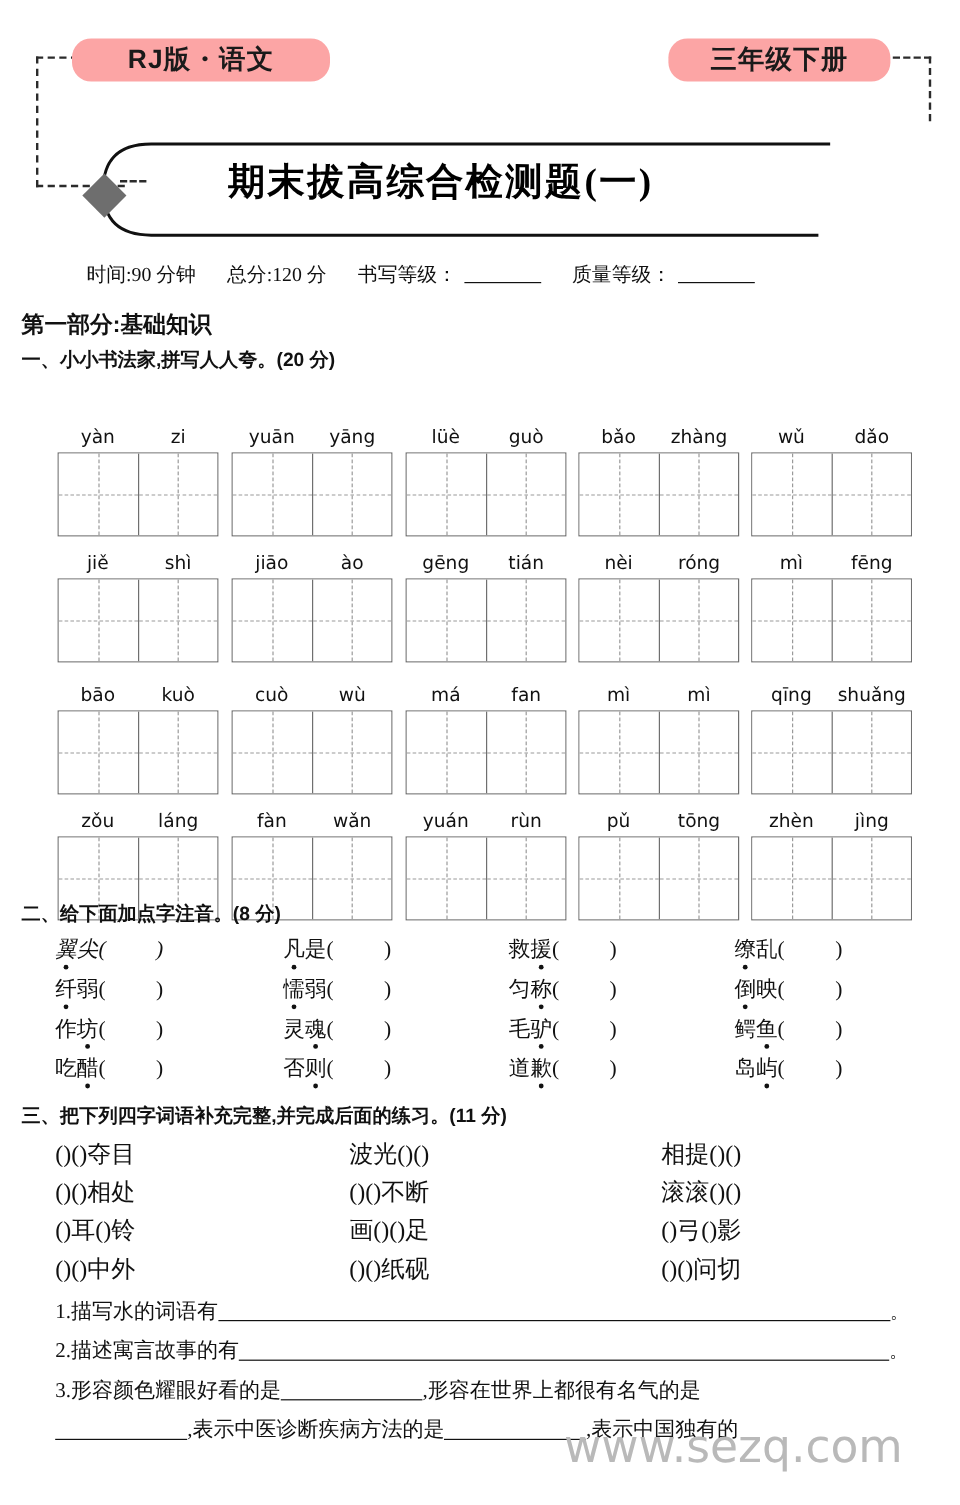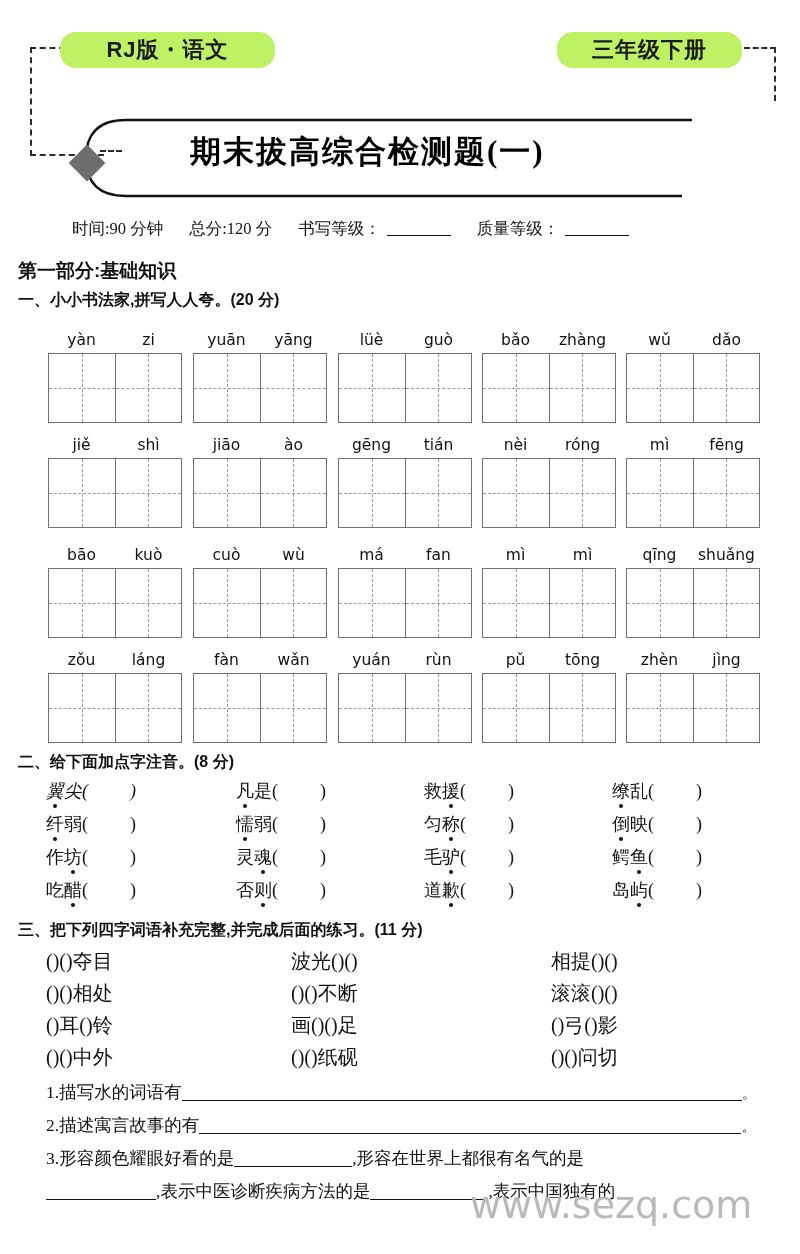--- a/index.html
+++ b/index.html
@@ -25,21 +25,21 @@
     border-top:2px dashed #2b2b2b;
   }
   .dash-right{
     position:absolute;right:24px;top:47px;width:30px;height:52px;
     border-right:2px dashed #2b2b2b;border-top:2px dashed #2b2b2b;
     border-left:0;border-bottom:0;
   }
 
   
   .pill{
-    position:absolute;background:#bef264;border-radius:16px;
+    position:absolute;background:#fca5a5;border-radius:16px;
     color:#1a1a1a;font-family:"Liberation Sans","DejaVu Sans",sans-serif;
     font-weight:bold;display:flex;align-items:center;justify-content:center;
     letter-spacing:1px;
   }
   .pill-left{left:60px;top:32px;width:215px;height:36px;font-size:22px;}
   .pill-right{right:58px;top:32px;width:185px;height:36px;font-size:22px;}
 
   
   .banner{position:absolute;left:82px;top:118px;width:610px;height:80px;}
   .banner svg{display:block;}
@@ -72,21 +72,21 @@
   .sec-head{
     position:absolute;left:18px;font-weight:bold;font-size:16px;
     font-family:"Liberation Sans","DejaVu Sans",sans-serif;white-space:nowrap;
   }
 
   
   .py-row{position:absolute;left:48px;width:710px;height:100px;}
   .py-group{position:absolute;top:0;width:134px;}
   .py-labels{
     display:flex;height:26px;align-items:flex-end;justify-content:space-around;
-    font-family:"DejaVu Sans",sans-serif;font-size:15.5px;color:#111;
+    font-family:"DejaVu Sans",sans-serif;font-size:15.5px;color:#111;margin-top:24px;
   }
   .py-labels span{flex:1;text-align:center;white-space:nowrap;}
   .boxes{display:flex;margin-top:4px;border:1.3px solid #6f6f6f;height:68px;}
   .cell{
     flex:1;position:relative;background:#fff;
   }
   .cell + .cell{border-left:1.3px solid #6f6f6f;}
   .cell::before{
     content:"";position:absolute;left:50%;top:0;bottom:0;width:0;
     border-left:1px dashed #9a9a9a;

